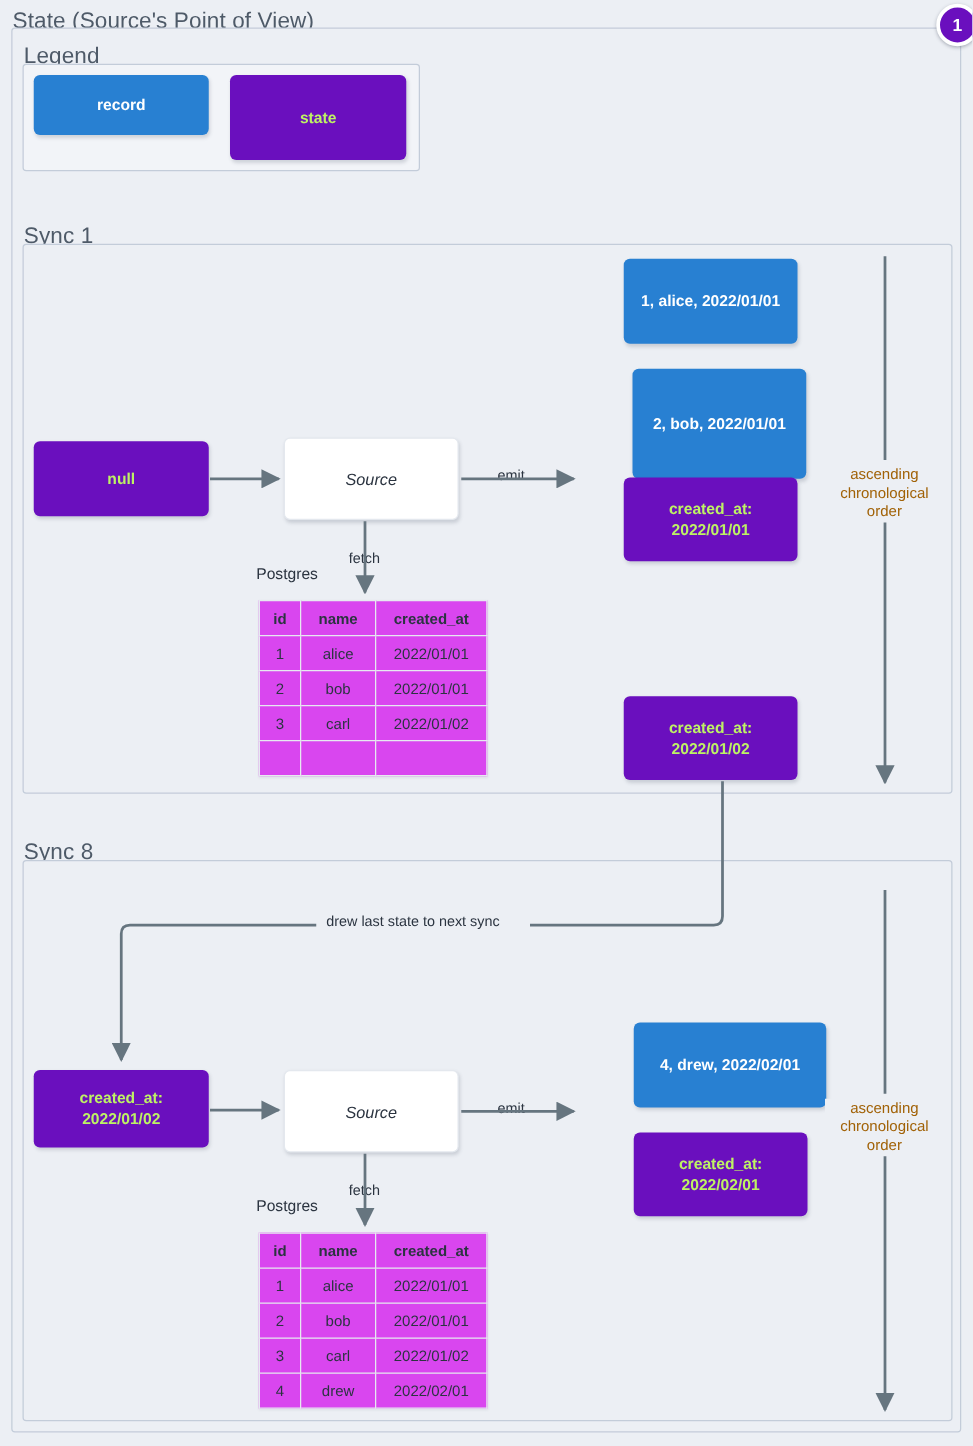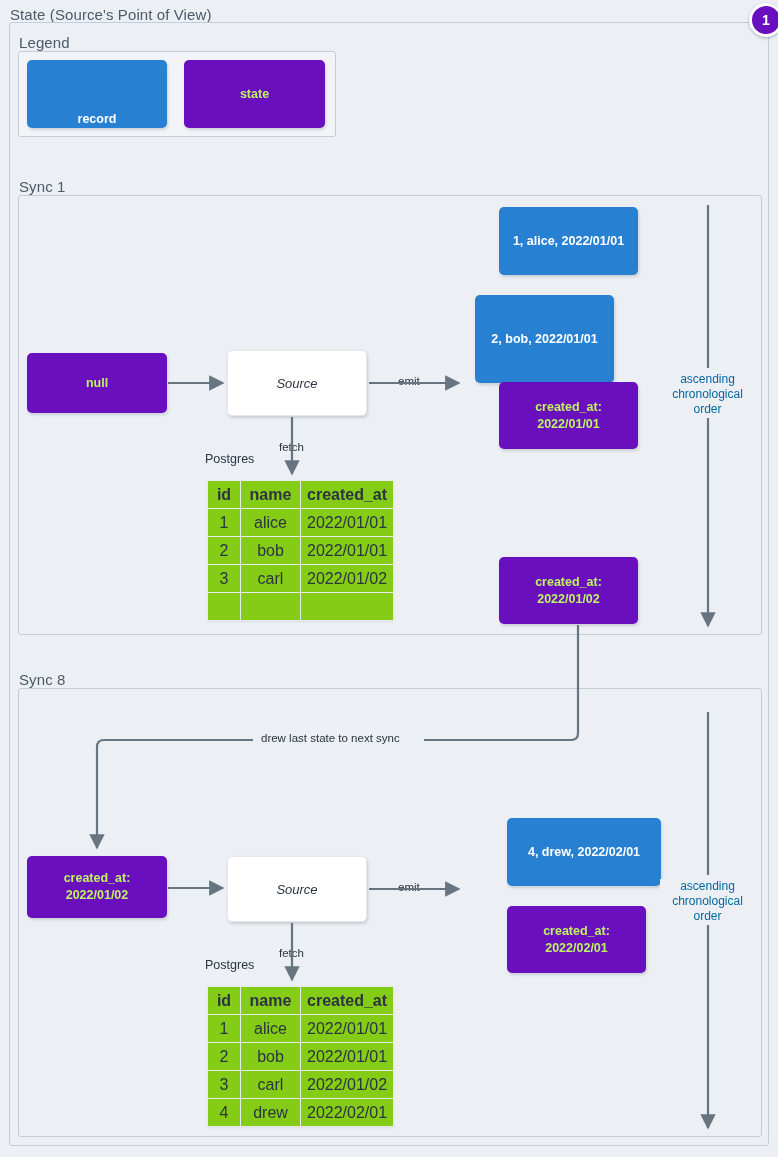--- a/index.html
+++ b/index.html
@@ -23,21 +23,21 @@
   
   .cluster {
     position: absolute;
     background: #eceff4;
     border: 1px solid #c3ccd9;
     border-radius: 3px;
     box-sizing: border-box;
   }
   .cluster-label {
     position: absolute;
-    font-size: 15px;
+    font-size: 18px;
     color: #4e5a68;
     white-space: nowrap;
     letter-spacing: .1px;
   }
 
   
   .node {
     position: absolute;
     box-sizing: border-box;
     border-radius: 5px;
@@ -75,38 +75,38 @@
     font-size: 11.5px;
     color: #2b3440;
     background: #eceff4;
     padding: 0 2px;
     white-space: nowrap;
   }
   .side-note {
     position: absolute;
     font-size: 12px;
     line-height: 15px;
-    color: #0369a1;
+    color: #a16207;
     text-align: center;
     background: #eceff4;
     white-space: pre-line;
   }
   .db-label {
     position: absolute;
     font-size: 12.5px;
     color: #2b3440;
     white-space: nowrap;
   }
 
   
   table.pg {
     position: absolute;
     border-collapse: collapse;
-    background: #84cc16;
-    font-size: 16px;
+    background: #d946ef;
+    font-size: 12px;
     color: #2b3440;
     table-layout: fixed;
     box-shadow: 0 1px 2px rgba(80,90,110,.10);
   }
   table.pg th, table.pg td {
     border: 1px solid #e6eaf0;
     height: 28px;
     text-align: center;
     padding: 0 6px;
     font-weight: normal;
@@ -148,21 +148,21 @@
 <body>
 
 <div id="canvas">
 
   <div class="cluster-label" style="left:10px; top:6px;">State (Source's Point of View)</div>
 
   <div class="cluster" style="left:9px; top:22px; width:760px; height:1124px;"></div>
 
   <div class="cluster-label" style="left:19px; top:34px;">Legend</div>
   <div class="cluster" style="left:18px; top:51px; width:318px; height:86px; background:#f2f4f8;"></div>
-  <div class="node record" style="left:27px; top:60px; width:140px; height:68px;align-items:flex-end;">
+  <div class="node record" style="left:27px; top:60px; width:140px; height:48px;">
     <span class="lines">record</span>
   </div>
   <div class="node state" style="left:184px; top:60px; width:141px; height:68px;">
     <span class="lines">state</span>
   </div>
 
   <div class="cluster-label" style="left:19px; top:178px;">Sync 1</div>
   <div class="cluster" style="left:18px; top:195px; width:744px; height:440px;"></div>
 
   <div class="node state" style="left:27px; top:353px; width:140px; height:60px;">
@@ -210,21 +210,21 @@
         <td></td>
         <td></td>
         <td></td>
       </tr>
     </tbody>
   </table>
 
   <div class="node record" style="left:499px; top:207px; width:139px; height:68px;">
     <span class="lines">1, alice, 2022/01/01</span>
   </div>
-  <div class="node record" style="left:475px; top:295px; width:139px; height:88px;">
+  <div class="node record" style="left:506px; top:295px; width:139px; height:88px;">
     <span class="lines">2, bob, 2022/01/01</span>
   </div>
   <div class="node state" style="left:499px; top:382px; width:139px; height:67px;">
     <span class="lines">created_at:
 2022/01/01</span>
   </div>
   <div class="node state" style="left:499px; top:557px; width:139px; height:67px;">
     <span class="lines">created_at:
 2022/01/02</span>
   </div>

